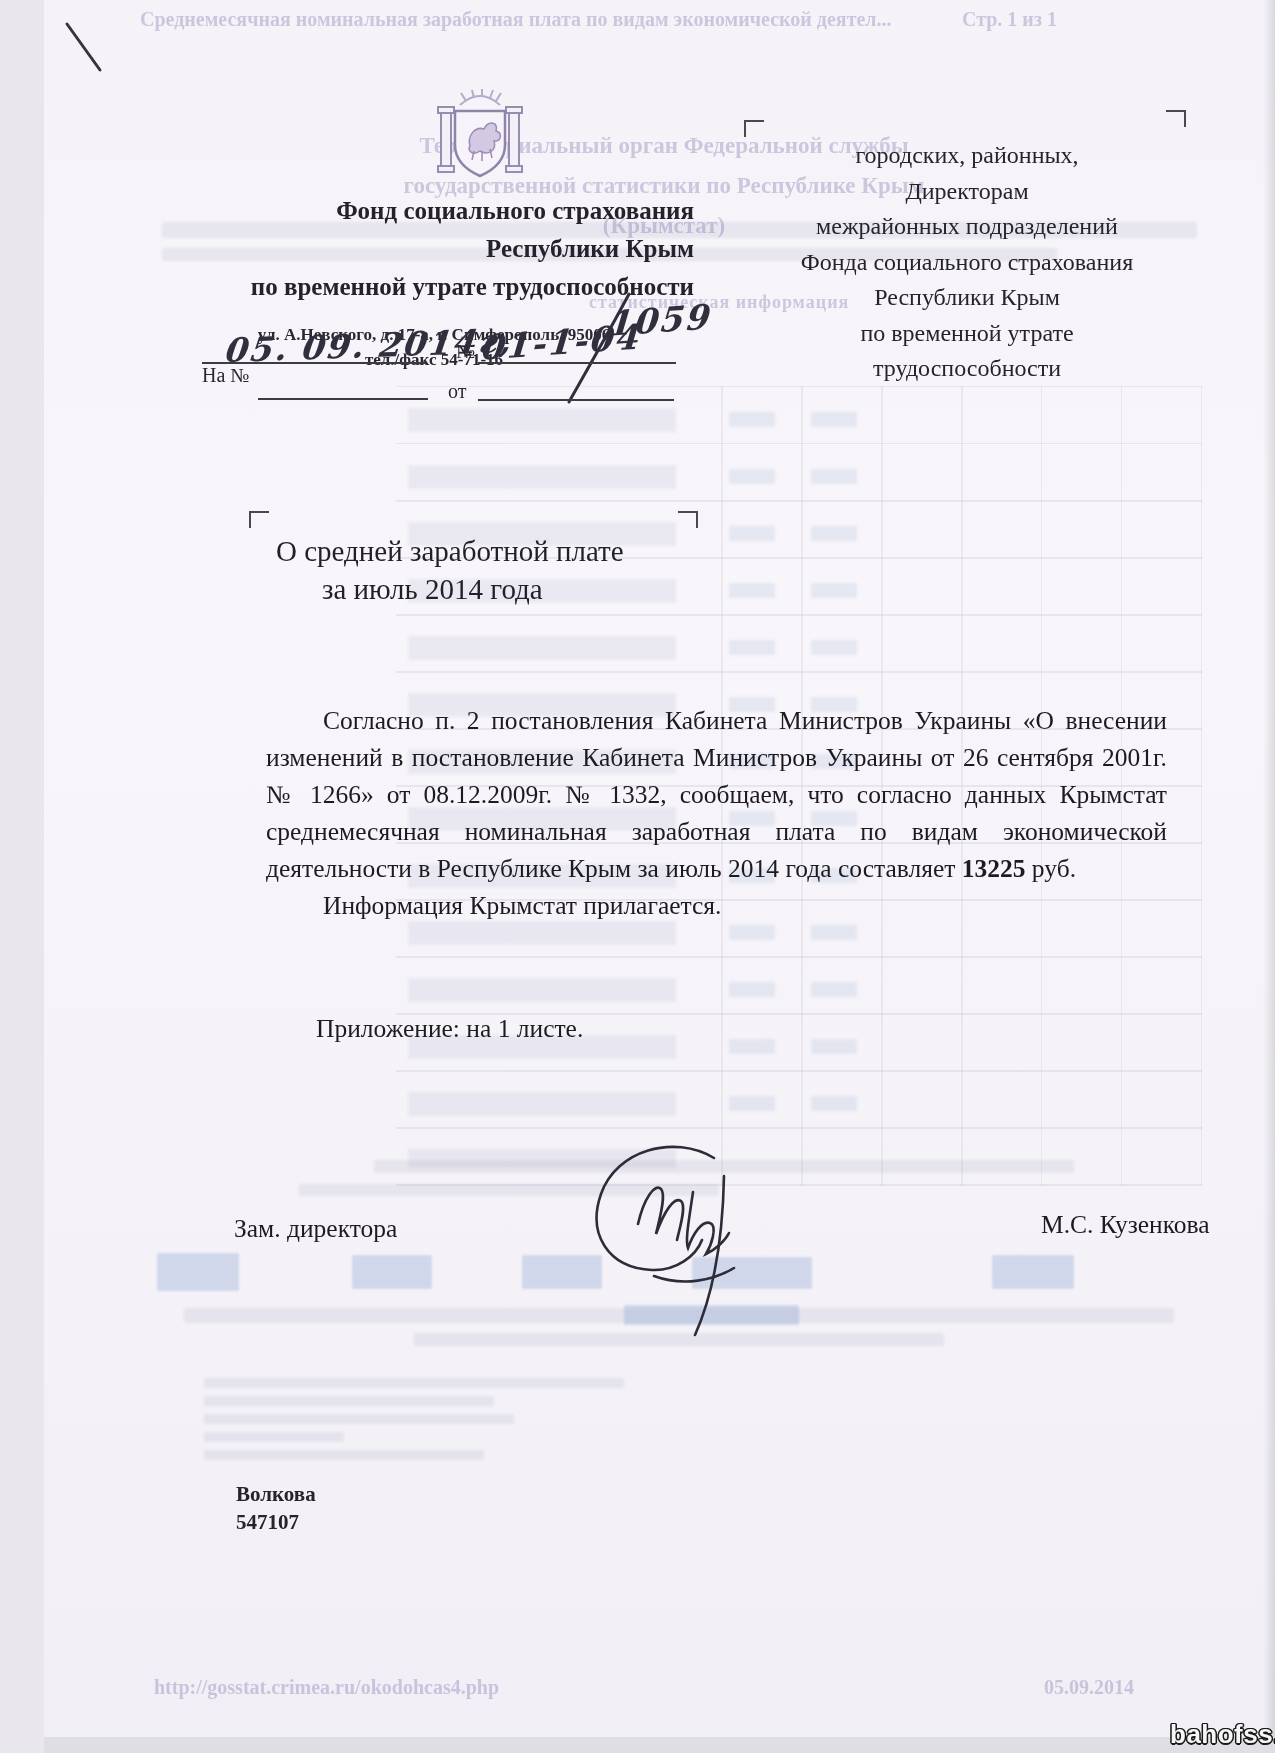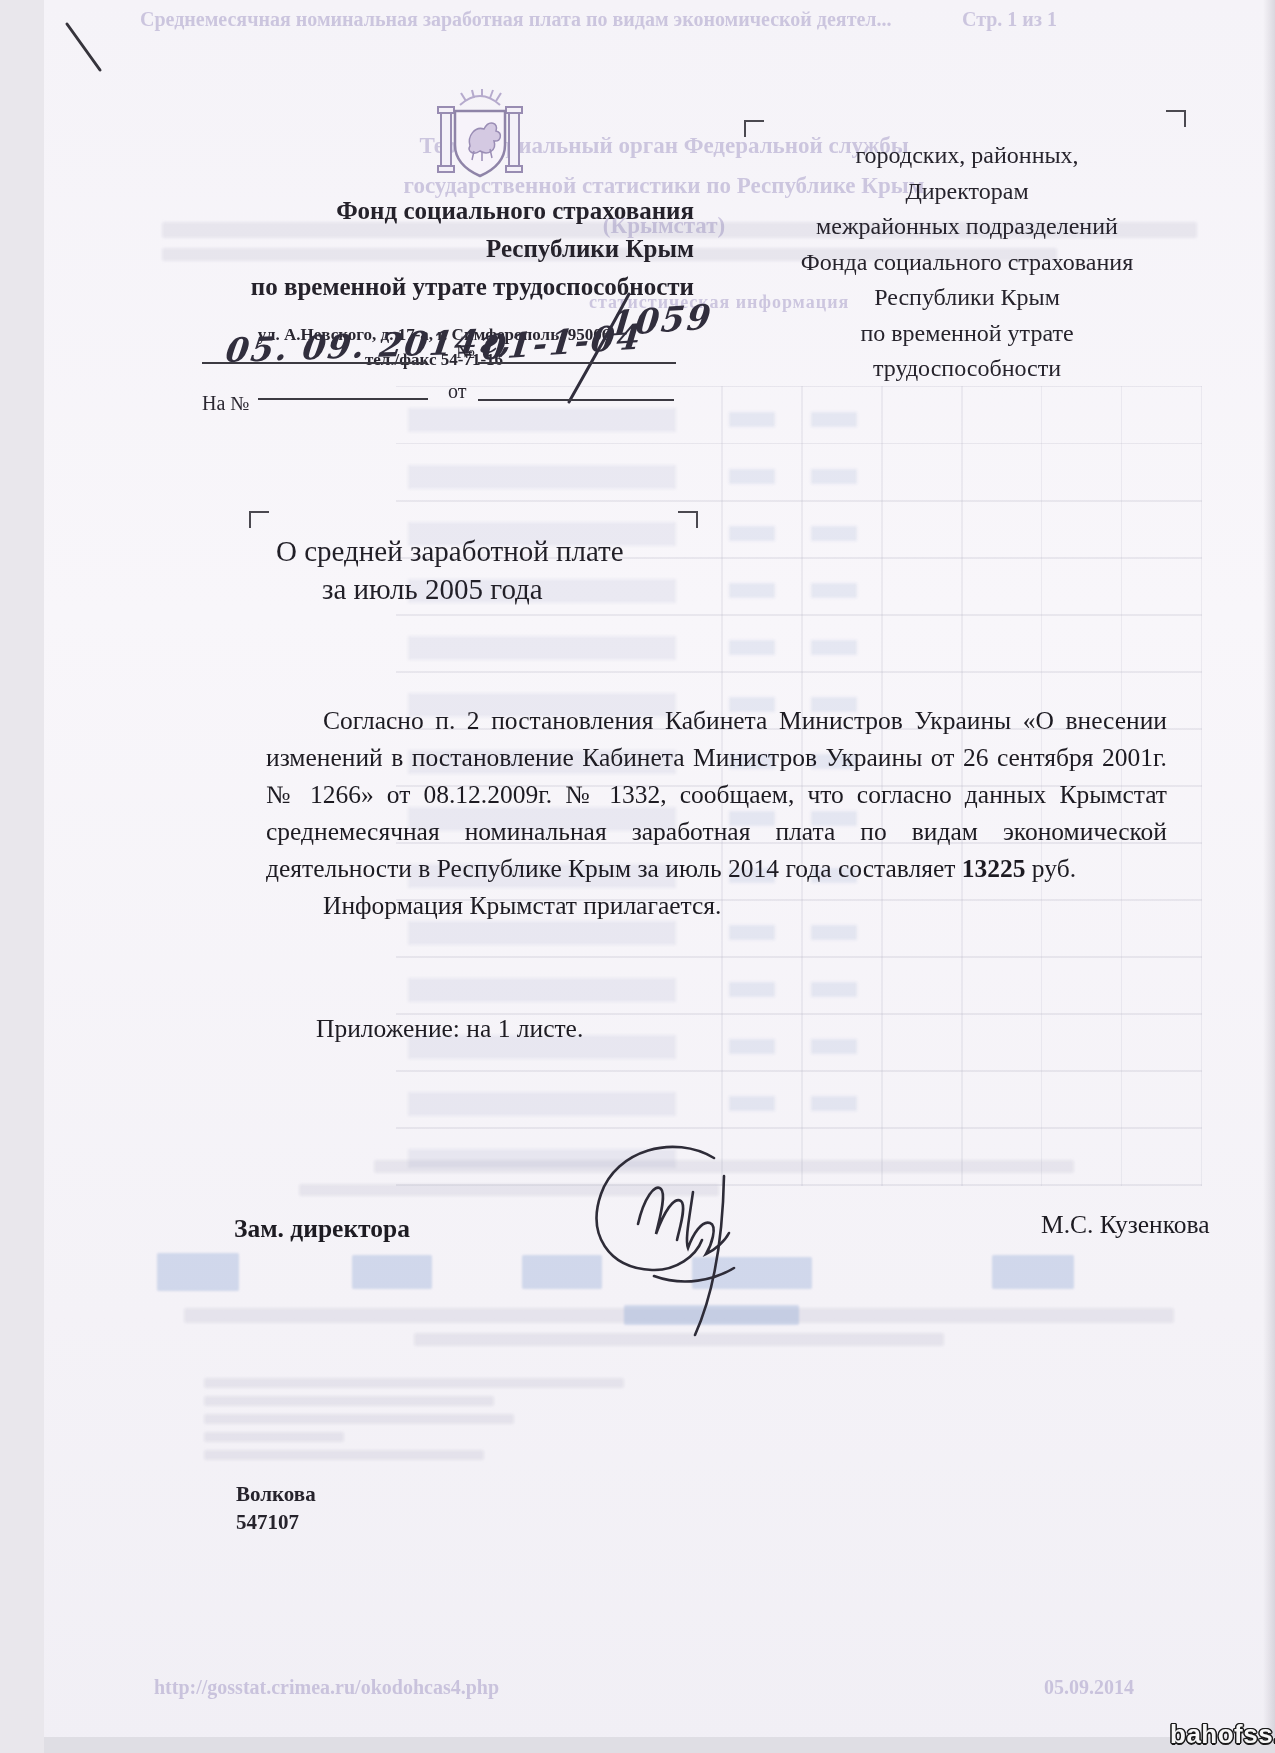--- a/index.html
+++ b/index.html
@@ -138,52 +138,52 @@
   <div class="abs rule" style="left:158px;top:362px;width:224px;"></div>
 
   <span class="abs small-label" style="left:412px;top:340px;">№</span>
   <span class="abs hw" style="left:438px;top:322px;font-size:34px;transform:rotate(-4deg) skewX(-10deg);">01-1-04</span>
   <svg class="abs" style="left:505px;top:288px;" width="92" height="122">
     <path d="M80,6 C62,40 38,82 20,114" fill="none" stroke="#312e3d" stroke-width="3" stroke-linecap="round"></path>
   </svg>
   <span class="abs hw" style="left:566px;top:300px;font-size:34px;transform:rotate(-4deg) skewX(-10deg);">1059</span>
   <div class="abs rule" style="left:434px;top:362px;width:198px;"></div>
 
-  <span class="abs small-label" style="left:158px;top:392px;">На №</span>
+  <span class="abs small-label" style="left:158px;top:364px;">На №</span>
   <div class="abs rule" style="left:214px;top:398px;width:170px;"></div>
   <span class="abs small-label" style="left:404px;top:380px;">от</span>
   <div class="abs rule" style="left:434px;top:399px;width:196px;"></div>
 
   <div class="abs crop-tl" style="left:700px;top:120px;"></div>
   <div class="abs crop-tr" style="left:1122px;top:110px;"></div>
   <div class="abs recipient">
     <div>городских, районных,</div>
     <div>Директорам</div>
     <div>межрайонных подразделений</div>
     <div>Фонда социального страхования</div>
     <div>Республики Крым</div>
     <div>по временной утрате</div>
     <div>трудоспособности</div>
   </div>
 
   <div class="abs crop-tl" style="left:205px;top:511px;"></div>
   <div class="abs crop-tr" style="left:634px;top:511px;"></div>
   <div class="abs subject" style="left:232px;top:532px;width:420px;">
     <div>О средней заработной плате</div>
-    <div style="margin-left:46px;">за июль 2005 года</div>
+    <div style="margin-left:46px;">за июль 2014 года</div>
   </div>
 
   <div class="abs body-text">
     <p><span>Согласно п. 2 постановления Кабинета Министров Украины «О внесении изменений в постановление Кабинета Министров Украины от 26 сентября 2001г. № 1266» от 08.12.2009г. № 1332, сообщаем, что согласно данных Крымстат среднемесячная номинальная заработная плата по видам экономической деятельности в Республике  Крым за  июль 2014 года составляет </span><b>13225</b><span> руб.</span></p>
     <p>Информация  Крымстат прилагается.</p>
   </div>
 
   <div class="abs attach">Приложение: на 1 листе.</div>
 
-  <div class="abs sig" style="left:190px;top:1214px;font-weight:bold;">Зам. директора</div>
+  <div class="abs sig" style="left:190px;top:1214px;">Зам. директора</div>
   <svg class="abs" style="left:512px;top:1128px;" width="240" height="215" viewBox="0 0 240 215">
     <g fill="none" stroke="#2e2c38" stroke-width="2.6" stroke-linecap="round">
       <path d="M158,30 C118,6 60,22 45,66 C31,106 52,140 96,142 C120,143 140,128 146,112"></path>
       <path d="M82,96 C88,70 99,55 105,61 C111,67 102,96 100,106 C108,84 118,68 125,73 C131,78 123,102 121,112"></path>
       <path d="M137,64 C133,92 129,112 132,120 C137,106 146,92 154,95 C162,98 155,118 150,126 C159,122 169,113 173,105"></path>
       <path d="M168,48 C167,100 160,160 139,207"></path>
       <path d="M98,148 C128,159 158,152 178,140"></path>
     </g>
   </svg>
   <div class="abs sig" style="left:997px;top:1210px;">М.С. Кузенкова</div>

